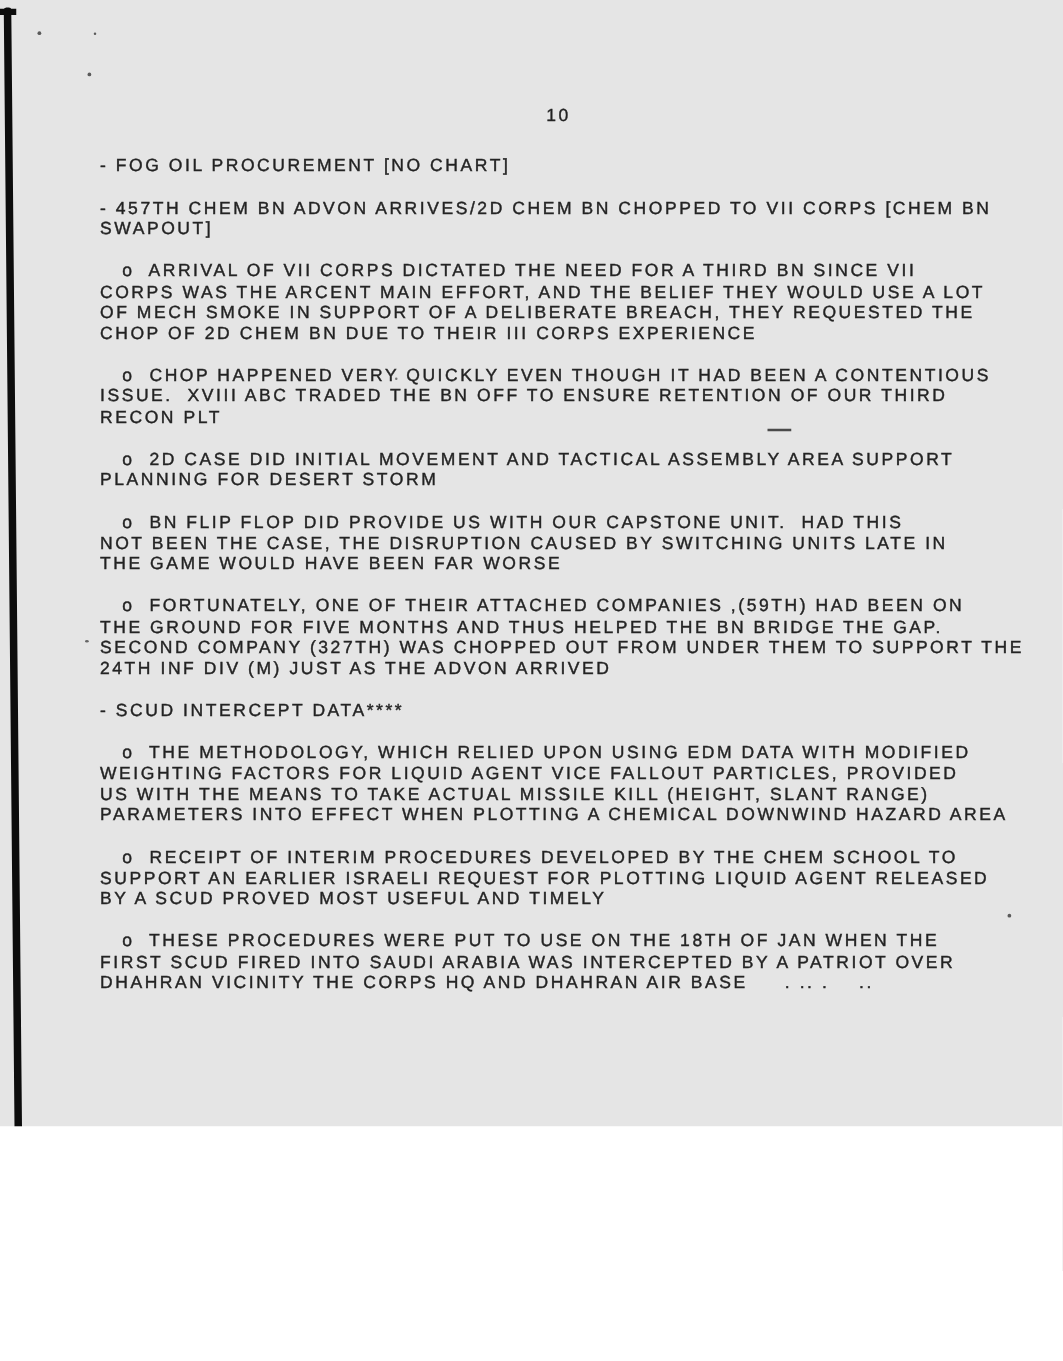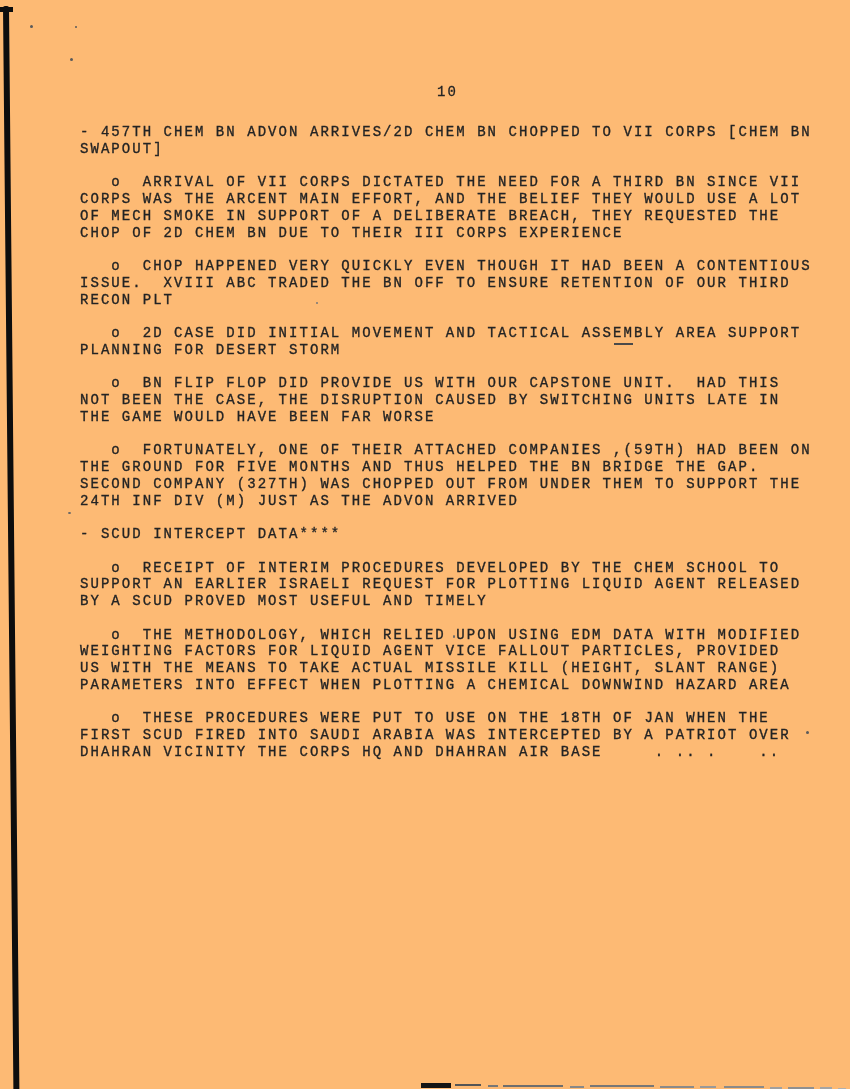--- a/index.html
+++ b/index.html
@@ -1,23 +1,23 @@
 <!DOCTYPE html>
 <html><head>
 <meta charset="utf-8">
 <style>
   html, body { margin: 0; padding: 0; }
   body { background: #ffffff; }
   .page {
     position: relative;
     width: 850px;
-    height: 1089px;
-    background: #fdba74;
+    height: 901px;
+    background: #e5e5e5;
     overflow: hidden;
-    font-family: Liberation Mono, monospace;
+    font-family: Liberation Sans, sans-serif;
     color: #222222;
   }
   
   .edge-line {
     position: absolute;
     left: 3px; top: 6px;
     width: 6px; height: 1100px;
     background: #0d0d0d;
     transform: rotate(-0.55deg);
     transform-origin: top left;
@@ -88,46 +88,47 @@
   <div class="speck sp2"></div>
   <div class="speck sp3"></div>
   <div class="speck sp4"></div>
   <div class="speck sp5"></div>
   <div class="speck sp6"></div>
   <div class="speck sp7"></div>
 
   <div class="page-number">10</div>
 
   <div class="doc-text">
+    <p>- FOG OIL PROCUREMENT [NO CHART]</p>
     <p>- 457TH CHEM BN ADVON ARRIVES/2D CHEM BN CHOPPED TO VII CORPS [CHEM BN
 SWAPOUT]</p>
     <p>   o  ARRIVAL OF VII CORPS DICTATED THE NEED FOR A THIRD BN SINCE VII
 CORPS WAS THE ARCENT MAIN EFFORT, AND THE BELIEF THEY WOULD USE A LOT
 OF MECH SMOKE IN SUPPORT OF A DELIBERATE BREACH, THEY REQUESTED THE
 CHOP OF 2D CHEM BN DUE TO THEIR III CORPS EXPERIENCE</p>
     <p>   o  CHOP HAPPENED VERY QUICKLY EVEN THOUGH IT HAD BEEN A CONTENTIOUS
 ISSUE.  XVIII ABC TRADED THE BN OFF TO ENSURE RETENTION OF OUR THIRD
 RECON PLT</p>
     <p>   o  2D CASE DID INITIAL MOVEMENT AND TACTICAL ASSEMBLY AREA SUPPORT
 PLANNING FOR DESERT STORM</p>
     <p>   o  BN FLIP FLOP DID PROVIDE US WITH OUR CAPSTONE UNIT.  HAD THIS
 NOT BEEN THE CASE, THE DISRUPTION CAUSED BY SWITCHING UNITS LATE IN
 THE GAME WOULD HAVE BEEN FAR WORSE</p>
     <p>   o  FORTUNATELY, ONE OF THEIR ATTACHED COMPANIES ,(59TH) HAD BEEN ON
 THE GROUND FOR FIVE MONTHS AND THUS HELPED THE BN BRIDGE THE GAP.
 SECOND COMPANY (327TH) WAS CHOPPED OUT FROM UNDER THEM TO SUPPORT THE
 24TH INF DIV (M) JUST AS THE ADVON ARRIVED</p>
     <p>- SCUD INTERCEPT DATA****</p>
-    <p>   o  RECEIPT OF INTERIM PROCEDURES DEVELOPED BY THE CHEM SCHOOL TO
-SUPPORT AN EARLIER ISRAELI REQUEST FOR PLOTTING LIQUID AGENT RELEASED
-BY A SCUD PROVED MOST USEFUL AND TIMELY</p>
     <p>   o  THE METHODOLOGY, WHICH RELIED UPON USING EDM DATA WITH MODIFIED
 WEIGHTING FACTORS FOR LIQUID AGENT VICE FALLOUT PARTICLES, PROVIDED
 US WITH THE MEANS TO TAKE ACTUAL MISSILE KILL (HEIGHT, SLANT RANGE)
 PARAMETERS INTO EFFECT WHEN PLOTTING A CHEMICAL DOWNWIND HAZARD AREA</p>
+    <p>   o  RECEIPT OF INTERIM PROCEDURES DEVELOPED BY THE CHEM SCHOOL TO
+SUPPORT AN EARLIER ISRAELI REQUEST FOR PLOTTING LIQUID AGENT RELEASED
+BY A SCUD PROVED MOST USEFUL AND TIMELY</p>
     <p>   o  THESE PROCEDURES WERE PUT TO USE ON THE 18TH OF JAN WHEN THE
 FIRST SCUD FIRED INTO SAUDI ARABIA WAS INTERCEPTED BY A PATRIOT OVER
 DHAHRAN VICINITY THE CORPS HQ AND DHAHRAN AIR BASE     . .. .    ..</p>
   </div>
 
   <div class="underline-mark"></div>
 
   <div class="scan-dash d0"></div>
   <div class="scan-dash d1"></div>
   <div class="scan-dash d2"></div>

